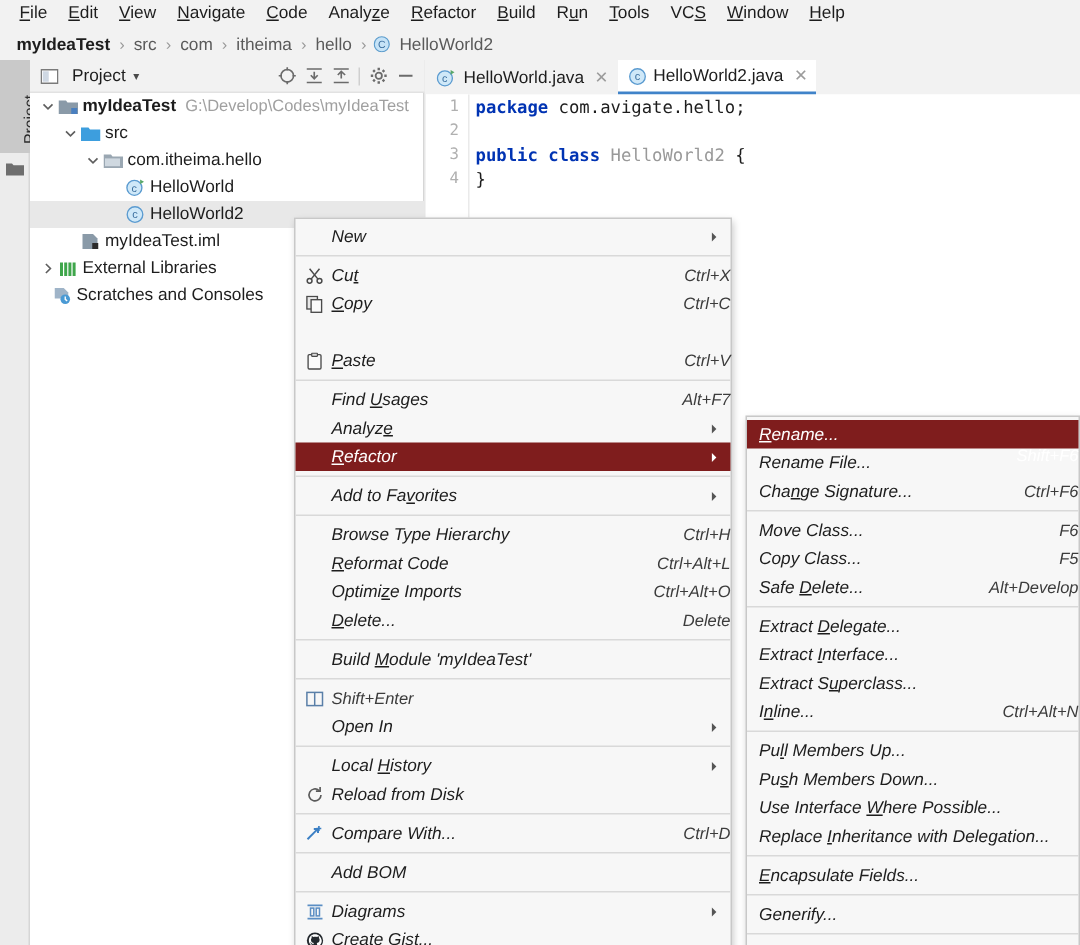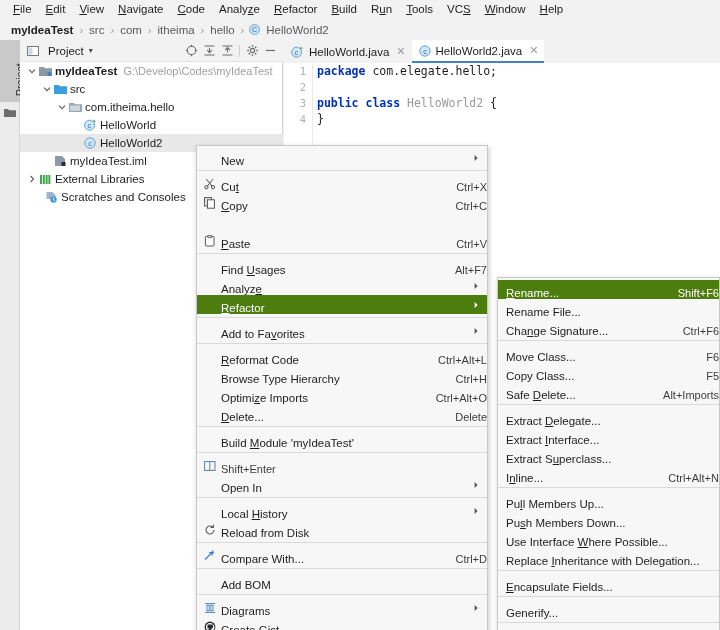--- a/index.html
+++ b/index.html
@@ -114,28 +114,28 @@
   .pln { color:#1d1d1d; }
 
   
   .ctxmenu {
     position:absolute; left:196px; top:145px; width:292px;
     background:#f7f7f7; border:1px solid #c8c8c8;
     box-shadow: 1px 2px 5px rgba(0,0,0,0.22);
     padding:2px 0;
   }
   .mrow {
-    position:relative; height:19px; display:flex; align-items:flex-end;
-    font-size:11.5px; color:#1d1d1d; padding-left:2px; white-space:nowrap;
+    position:relative; height:19px; display:flex; align-items:center;
+    font-size:11.5px; color:#1d1d1d; padding-left:2px; white-space:nowrap;font-style:italic;
   }
   .mrow .mico { width:22px; height:19px; display:flex; align-items:center; justify-content:center; flex:0 0 auto; }
   .mrow .mlabel { flex:1 1 auto; }
   .mrow .macc { color:#3c3c3c; font-size:11px; }
   .mrow .marrow { position:absolute; right:7px; top:0; height:19px; display:flex; align-items:center; font-size:8px; color:#555; }
-  .mrow.hl { background:#4d7c0f; color:#ffffff; }
+  .mrow.hl { background:#7f1d1d; color:#ffffff; }
   .mrow.hl .macc { color:#ffffff;margin-top:28px; }
   .mrow.hl .marrow { color:#ffffff; }
   .msep { height:1px; background:#d9d9d9; margin:3px 0; }
   .mrow u { text-decoration: underline; }
 
   
   .submenu {
     position:absolute; left:497px; top:277px; width:223px;
     background:#f7f7f7; border:1px solid #c8c8c8;
     box-shadow: 1px 2px 5px rgba(0,0,0,0.22);
@@ -324,21 +324,21 @@
           <span class="ico">
             <svg width="13" height="12" viewBox="0 0 13 12">
               <rect x="1" y="2" width="2" height="9" fill="#3fa64b"></rect>
               <rect x="3.8" y="2" width="2" height="9" fill="#3fa64b"></rect>
               <rect x="6.6" y="2" width="2" height="9" fill="#3fa64b"></rect>
               <rect x="9.4" y="2" width="2" height="9" fill="#3fa64b"></rect>
             </svg>
           </span>
           <span class="lbl">External Libraries</span>
         </div>
-        <div class="trow" style="padding-left: 12px;">
+        <div class="trow" style="padding-left: 2px;">
           <span class="arrow"></span>
           <span class="ico">
             <svg width="13" height="12" viewBox="0 0 13 12">
               <path d="M1.5 1h6l3 3v4h-9z" fill="#9fb4c8"></path>
               <circle cx="8.5" cy="8.5" r="3.2" fill="#4a9ad4"></circle>
               <path d="M8.5 6.6v2l1.3 1" stroke="#fff" stroke-width="0.9" fill="none"></path>
             </svg>
           </span>
           <span class="lbl">Scratches and Consoles</span>
         </div>
@@ -370,21 +370,21 @@
         </div>
       </div>
     <div class="code-area">
       <div class="gutter" id="gutter">
           <div class="ln">1</div>
           <div class="ln">2</div>
           <div class="ln">3</div>
           <div class="ln">4</div>
         </div>
       <div class="codelines" id="codelines">
-          <div class="cline"><span class="kw">package </span><span class="pln">com.elegate.hello;</span></div>
+          <div class="cline"><span class="kw">package </span><span class="pln">com.avigate.hello;</span></div>
           <div class="cline">&nbsp;</div>
           <div class="cline"><span class="kw">public class </span><span class="cls">HelloWorld2 </span><span class="pln">{</span></div>
           <div class="cline"><span class="pln">}</span></div>
         </div>
     </div>
   </div>
 
   <div class="ctxmenu" id="ctxmenu">
       <div class="mrow">
         <span class="mico"></span>
@@ -460,27 +460,27 @@
         <span class="mlabel">Add to Fa<u>v</u>orites</span>
         <span class="marrow">
           <svg width="7" height="8" viewBox="0 0 7 8">
             <path d="M1.6 1l3 3-3 3z" fill="currentColor"></path>
           </svg>
         </span>
       </div>
       <div class="msep"></div>
       <div class="mrow">
         <span class="mico"></span>
+        <span class="mlabel">Browse Type Hierarchy</span>
+        <span class="macc">Ctrl+H</span>
+      </div>
+      <div class="mrow">
+        <span class="mico"></span>
         <span class="mlabel"><u>R</u>eformat Code</span>
         <span class="macc">Ctrl+Alt+L</span>
-      </div>
-      <div class="mrow">
-        <span class="mico"></span>
-        <span class="mlabel">Browse Type Hierarchy</span>
-        <span class="macc">Ctrl+H</span>
       </div>
       <div class="mrow">
         <span class="mico"></span>
         <span class="mlabel">Optimi<u>z</u>e Imports</span>
         <span class="macc">Ctrl+Alt+O</span>
       </div>
       <div class="mrow">
         <span class="mico"></span>
         <span class="mlabel"><u>D</u>elete...</span>
         <span class="macc">Delete</span>
@@ -588,21 +588,21 @@
       <div class="mrow">
         <span class="mlabel">Move Class...</span>
         <span class="macc">F6</span>
       </div>
       <div class="mrow">
         <span class="mlabel">Copy Class...</span>
         <span class="macc">F5</span>
       </div>
       <div class="mrow">
         <span class="mlabel">Safe <u>D</u>elete...</span>
-        <span class="macc">Alt+Imports</span>
+        <span class="macc">Alt+Develop</span>
       </div>
       <div class="msep"></div>
       <div class="mrow">
         <span class="mlabel">Extract <u>D</u>elegate...</span>
       </div>
       <div class="mrow">
         <span class="mlabel">Extract <u>I</u>nterface...</span>
       </div>
       <div class="mrow">
         <span class="mlabel">Extract S<u>u</u>perclass...</span>

